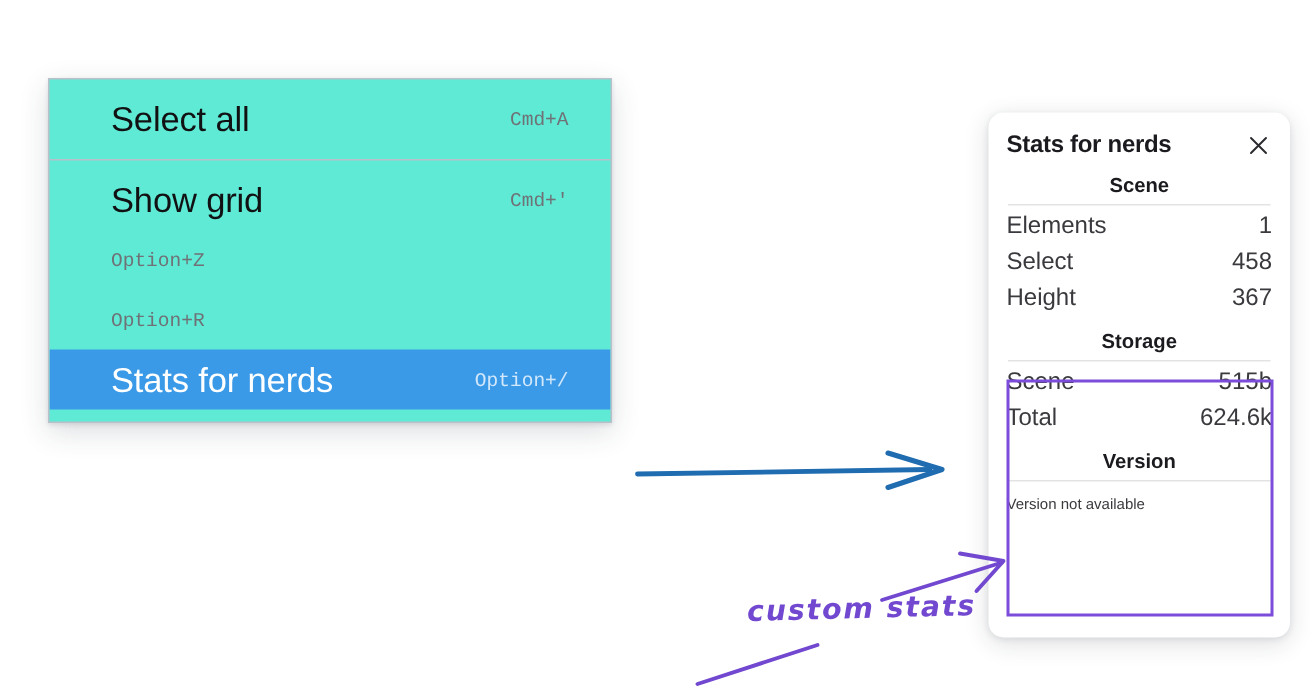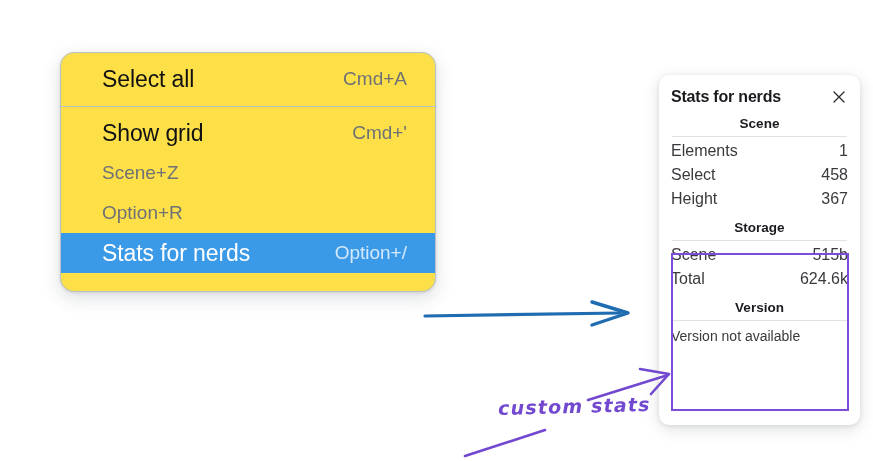--- a/index.html
+++ b/index.html
@@ -15,32 +15,31 @@
     font-family: "Liberation Sans", sans-serif;
     -webkit-font-smoothing: antialiased;
   }
 
   
   #context-menu {
     position: absolute;
     left: 32px;
     top: 52px;
     width: 374px;
-    background: #fde047;
+    background: #5eead4;
     border: 1px solid #b9c0ca;
-    border-radius: 14px;
+    border-radius: 0;
     box-shadow: 0 6px 18px rgba(40,50,65,0.16), 0 1px 3px rgba(40,50,65,0.12);
     overflow: hidden;
-    margin-left: 28px;
   }
   .menu-group {
     padding: 6px 0 7px 0;
   }
   .menu-group.group-bottom {
-    padding: 6px 0 18px 0;
+    padding: 6px 0 8px 0;
   }
   .menu-sep {
     height: 1px;
     background: #b9c0ca;
     width: 100%;
   }
   .menu-item {
     display: flex;
     align-items: center;
     justify-content: space-between;
@@ -49,23 +48,24 @@
     box-sizing: border-box;
     cursor: default;
   }
   .menu-item .mi-label {
     font-size: 23px;
     color: #111113;
     letter-spacing: -0.1px;
     white-space: nowrap;
   }
   .menu-item .mi-shortcut {
-    font-size: 19px;
+    font-size: 13px;
     color: #6f7176;
     white-space: nowrap;
+    font-family: Liberation Mono, monospace;
   }
   .menu-item.selected {
     background: #3b9ae8;
   }
   .menu-item.selected .mi-label {
     color: #ffffff;
   }
   .menu-item.selected .mi-shortcut {
     color: #d3e8fa;
   }
@@ -124,21 +124,21 @@
     height: 24px;
     font-size: 16px;
     color: #3a3a3e;
   }
   .stat-row .sr-key { white-space: nowrap; }
   .stat-row .sr-val { white-space: nowrap; }
   .plain-row {
     height: 26px;
     display: flex;
     align-items: center;
-    font-size: 14px;
+    font-size: 10px;
     color: #3a3a3e;
     text-align: right;
   }
 
   
   #highlight-box {
     position: absolute;
     left: 671px;
     top: 253px;
     width: 178px;
@@ -182,21 +182,21 @@
   </div>
 
   <div class="menu-sep"></div>
 
   <div class="menu-group group-bottom">
     <div class="menu-item">
       <span class="mi-label">Show grid</span>
       <span class="mi-shortcut">Cmd+'</span>
     </div>
     <div class="menu-item">
-      <span class="mi-shortcut">Scene+Z</span>
+      <span class="mi-shortcut">Option+Z</span>
     </div>
     <div class="menu-item">
       <span class="mi-shortcut">Option+R</span>
     </div>
     <div class="menu-item selected">
       <span class="mi-label">Stats for nerds</span>
       <span class="mi-shortcut">Option+/</span>
     </div>
   </div>
 

